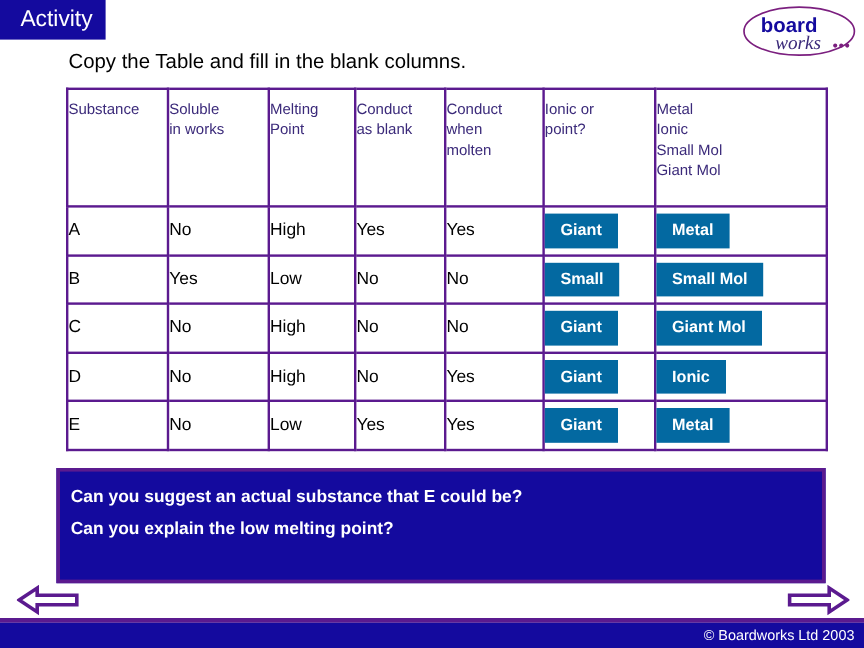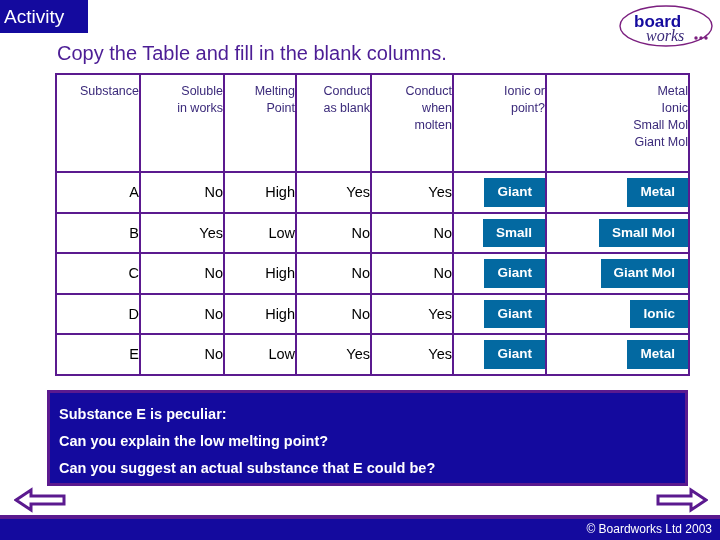--- a/index.html
+++ b/index.html
@@ -19,58 +19,58 @@
   #activity-banner {
     position: absolute;
     left: 0;
     top: 0;
     width: 88px;
     height: 33px;
     background: #140a9e;
     color: #ffffff;
     font-size: 19px;
     line-height: 33px;
-    padding-left: 4px;
+    padding-left: 17px;
     box-sizing: border-box;
     white-space: nowrap;
   }
 
   
   #logo {
     position: absolute;
     left: 616px;
     top: 2px;
     width: 100px;
     height: 48px;
   }
 
   
   #page-title {
     position: absolute;
     left: 57px;
     top: 42px;
-    font-size: 20px;
-    color: #4c1d95;
+    font-size: 17px;
+    color: #000000;
     white-space: nowrap;
   }
 
   
   #activity-table {
     position: absolute;
     left: 55px;
     top: 73px;
     width: 633px;
     border-collapse: collapse;
     table-layout: fixed;
   }
   #activity-table td,
   #activity-table th {
     border: 2px solid #5b1a8f;
     padding: 0;
-    text-align: right;
+    text-align: left;
     vertical-align: top;
     font-weight: normal;
   }
   .th-cell {
     height: 98px;
     color: #3b2a7a;
     font-size: 12.5px;
     line-height: 17px;
     padding-top: 8px !important;
     box-sizing: border-box;
@@ -286,23 +286,22 @@
         <span class="answer-chip">Giant</span>
       </td>
       <td class="answer-cell">
         <span class="answer-chip">Metal</span>
       </td>
     </tr>
   </tbody>
 </table>
 
 <div id="question-box">
-  <div class="q-line">Substance E is peculiar:</div>
+  <div class="q-line">Can you suggest an actual substance that E could be?</div>
   <div class="q-line">Can you explain the low melting point?</div>
-  <div class="q-line">Can you suggest an actual substance that E could be?</div>
 </div>
 
 <div id="nav-prev">
   <svg width="52" height="26" viewBox="0 0 52 26">
     <polygon points="2,13 17,3 17,9 50,9 50,17 17,17 17,23" fill="#ffffff" stroke="#5b1a8f" stroke-width="3" stroke-linejoin="miter"></polygon>
   </svg>
 </div>
 <div id="nav-next">
   <svg width="52" height="26" viewBox="0 0 52 26">
     <polygon points="50,13 35,3 35,9 2,9 2,17 35,17 35,23" fill="#ffffff" stroke="#5b1a8f" stroke-width="3" stroke-linejoin="miter"></polygon>

